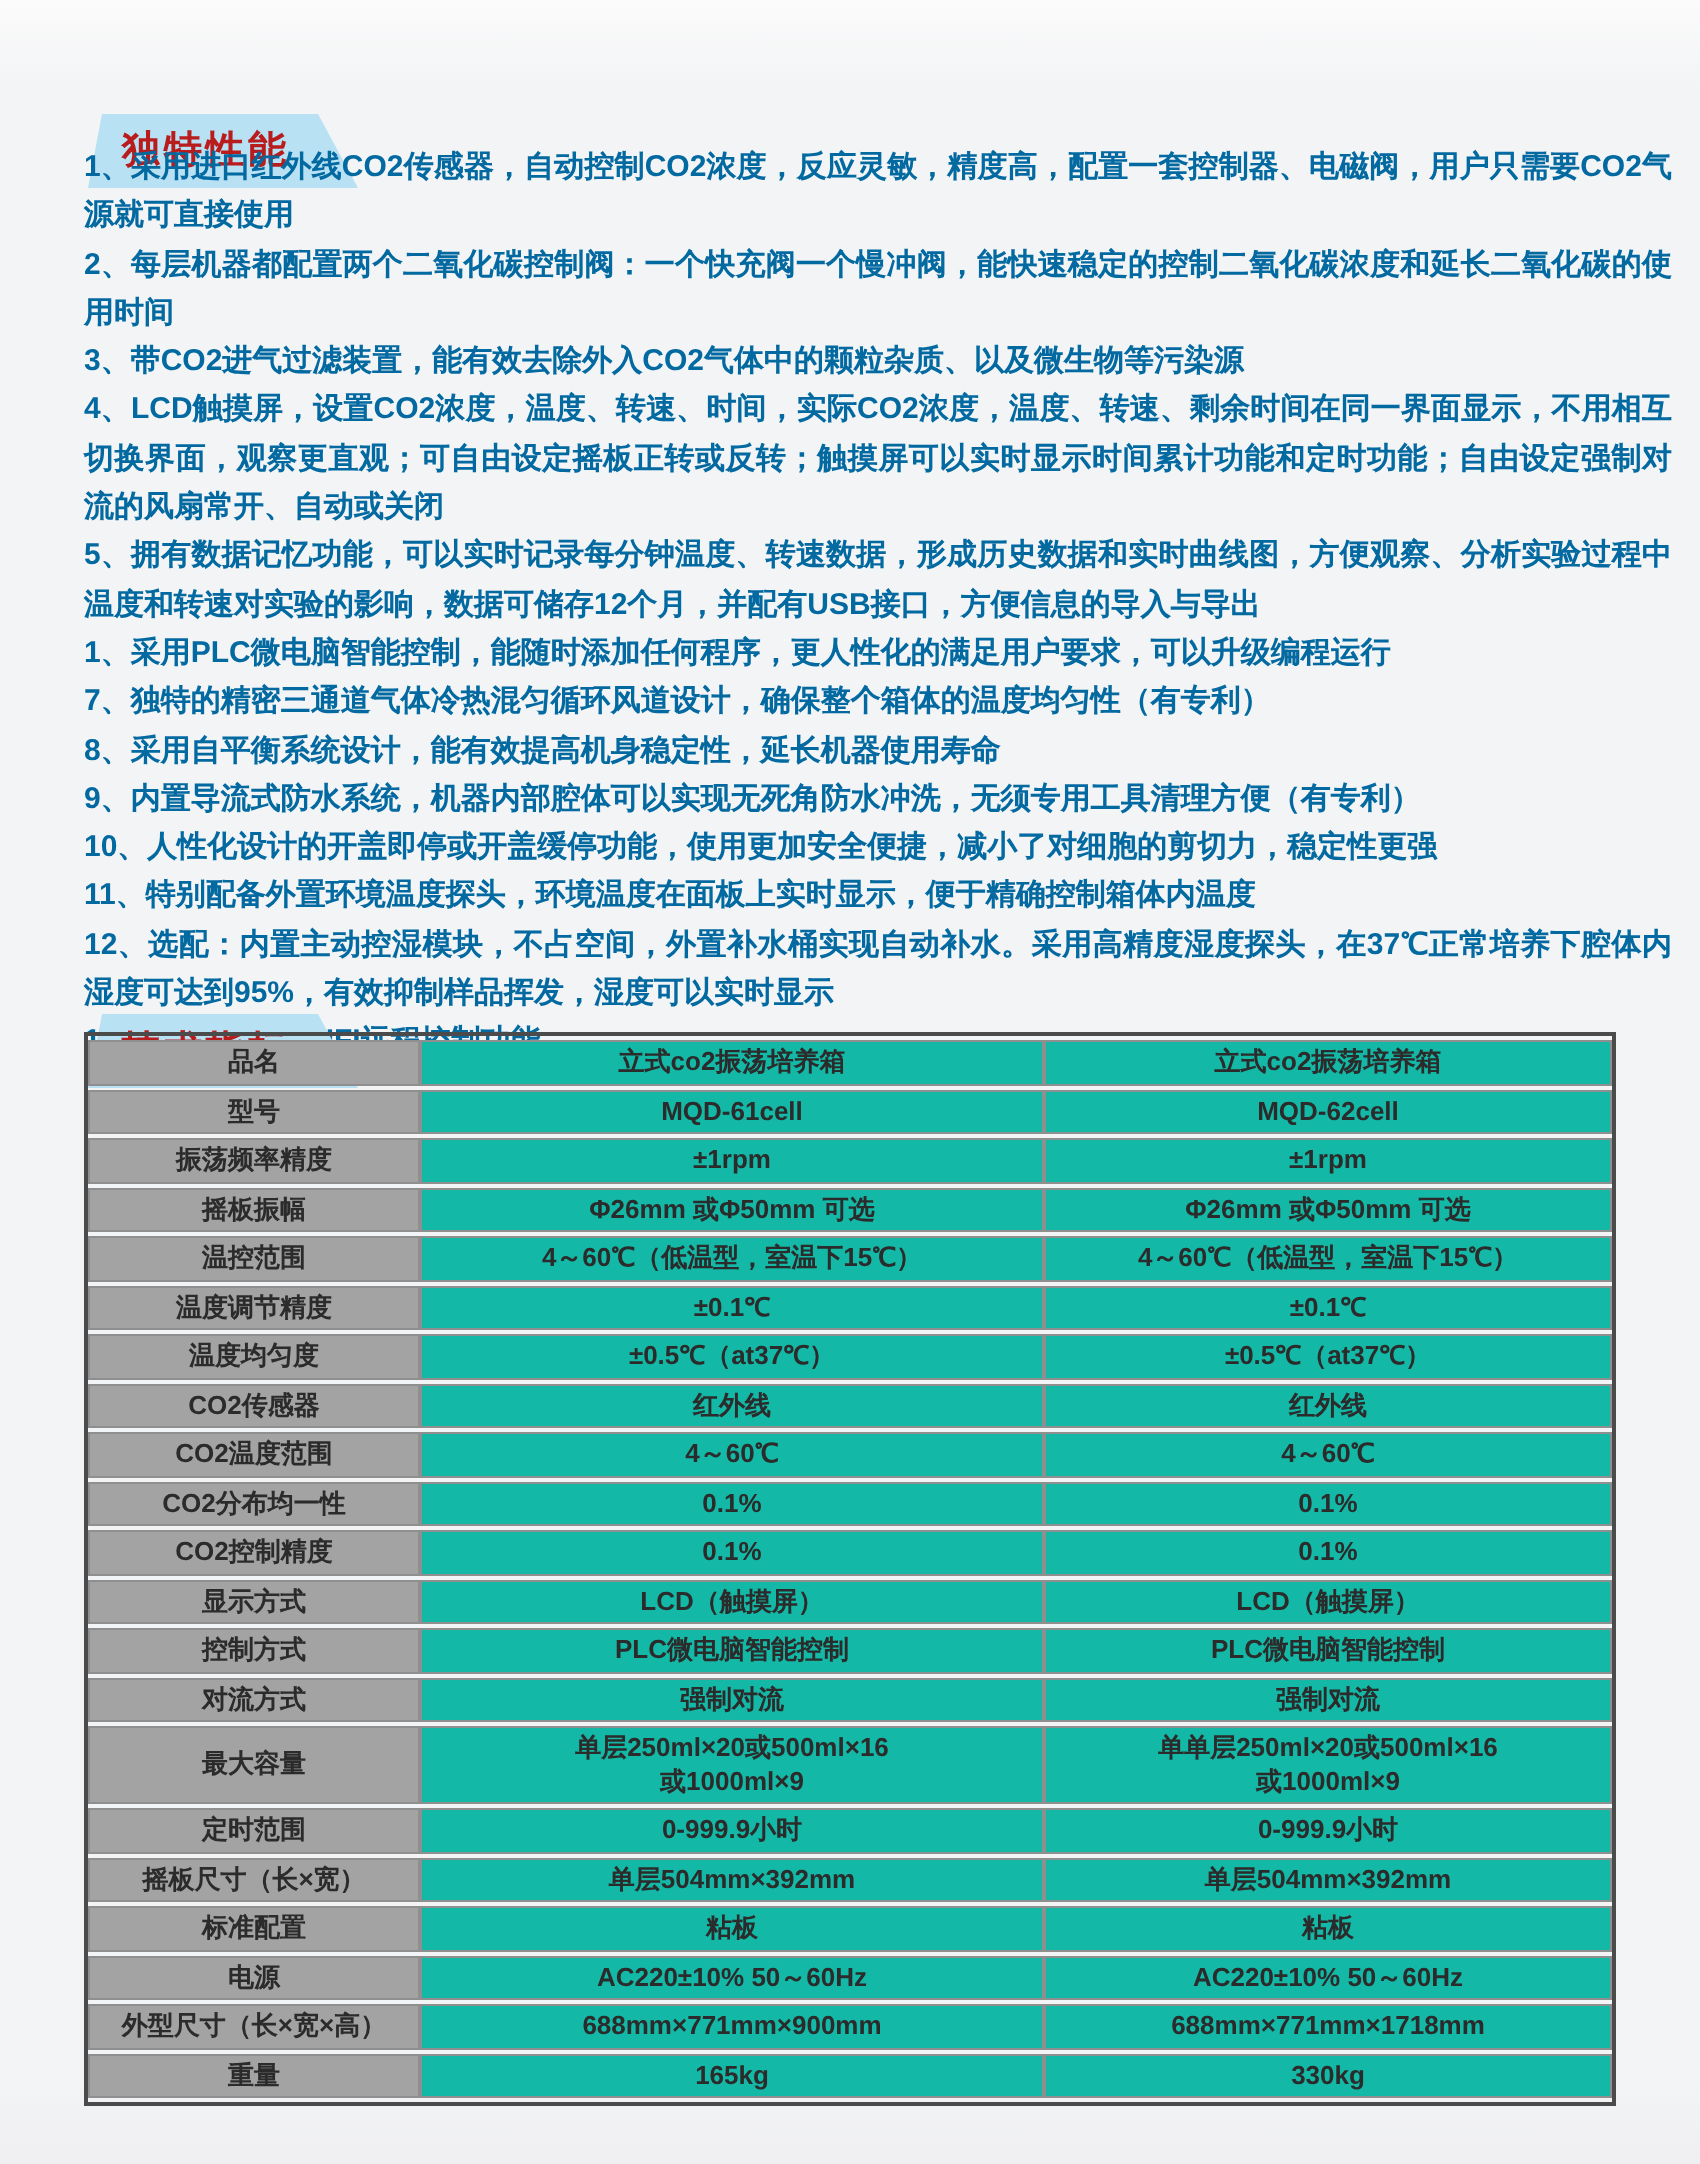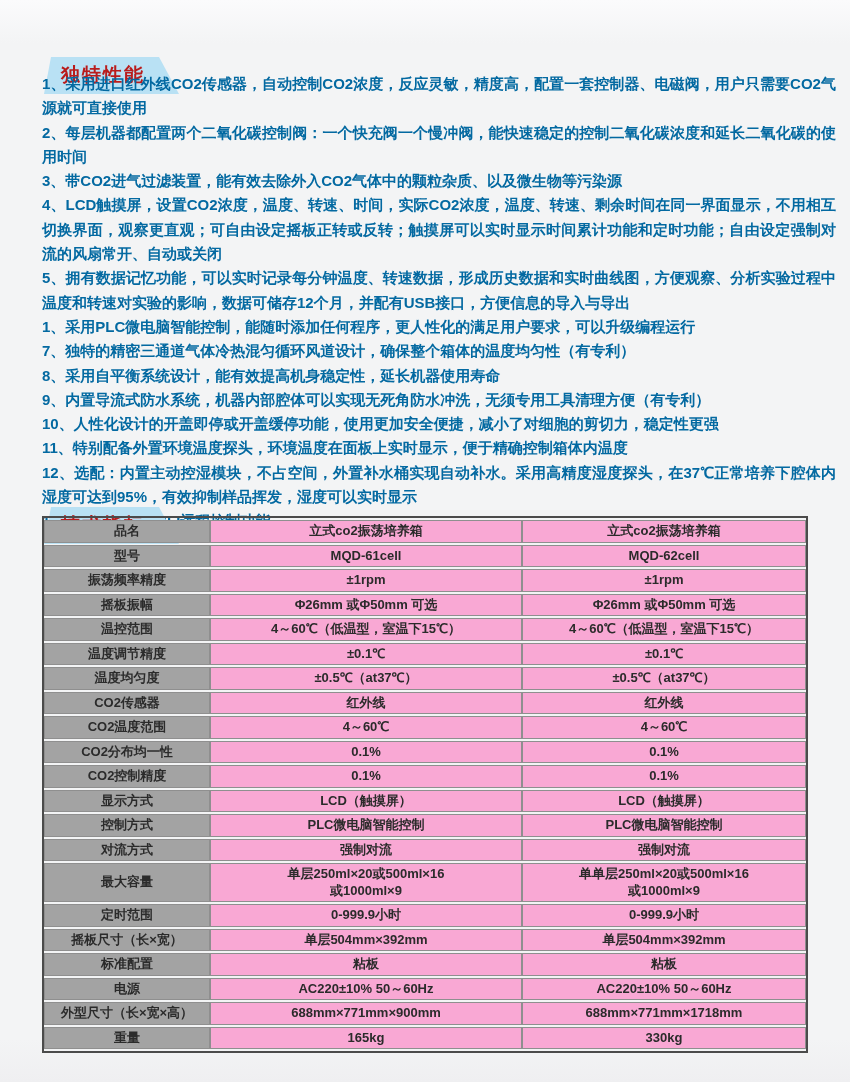--- a/index.html
+++ b/index.html
@@ -63,21 +63,21 @@
     text-align: center;
     vertical-align: middle;
     padding: 2px 4px;
     line-height: 16.5px;
     height: 20px;
     white-space: pre-line;
     font-weight: 600;
     color: #2b2b2b;
   }
   .spec-table td.label { background: #a3a3a3; }
-  .spec-table td.val   { background: #f9a8d4; }
+  .spec-table td.val   { background: #14b8a6; }
   .col-label  { width: 166px; }
   .col-model1 { width: 312px; }
   .col-model2 { width: 284px; }
 </style>
 </head>
 <body>
 
 <div class="page">
 
   <div class="badge-wrap-1">

